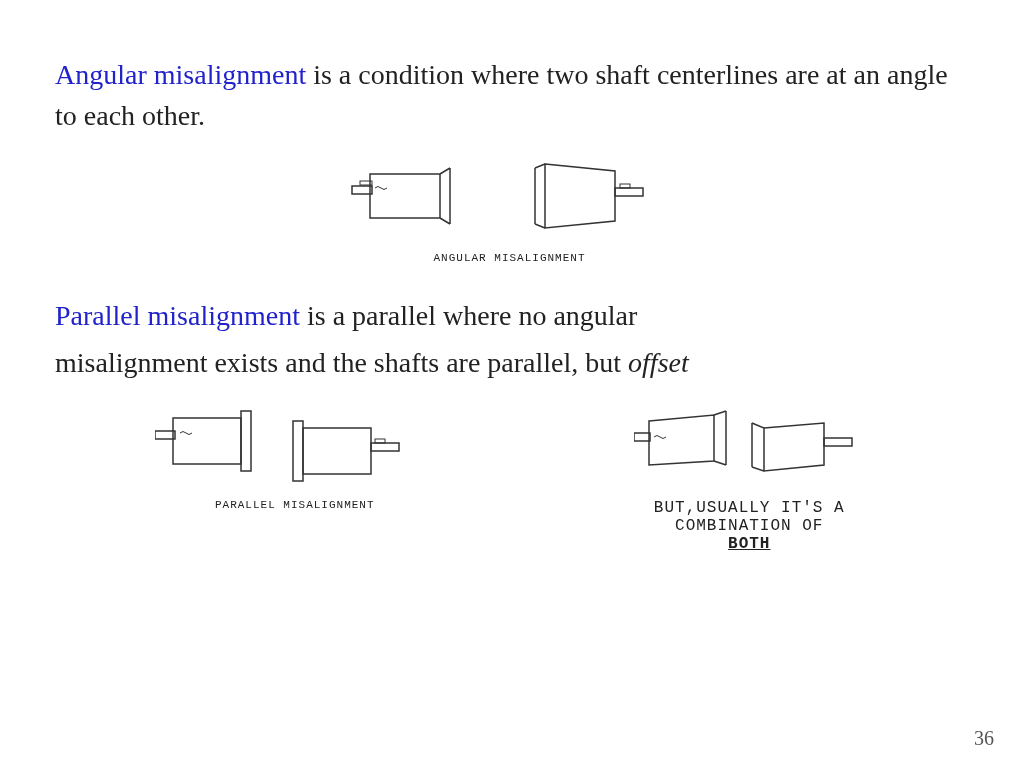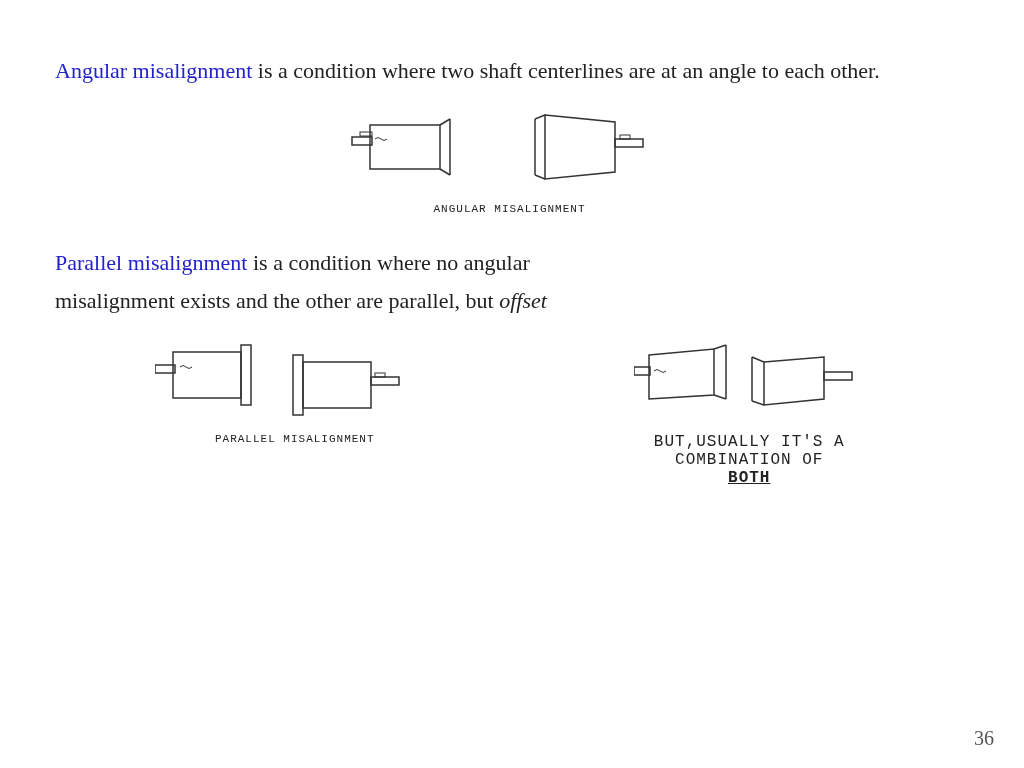--- a/index.html
+++ b/index.html
@@ -14,21 +14,21 @@
     .slide {
       width: 1024px;
       height: 768px;
       padding: 55px 60px 40px 55px;
       position: relative;
     }
     .section-top {
       margin-bottom: 32px;
     }
     .paragraph {
-      font-size: 22px;
+      font-size: 28px;
       line-height: 1.45;
       color: #222;
       margin-bottom: 6px;
     }
     .highlight-blue {
       color: #2222cc;
     }
     .diagram-area {
       display: flex;
       justify-content: center;
@@ -104,24 +104,24 @@
 
           <path d="M 25,42 Q 28,39 31,42 Q 34,45 37,42" fill="none" stroke="#333" stroke-width="1"></path>
         </svg>
         <div class="diagram-label">ANGULAR MISALIGNMENT</div>
       </div>
     </div>
   </div>
 
   <div class="section-parallel">
     <p class="paragraph">
-      <span class="highlight-blue">Parallel misalignment</span><span> is a condition where no angular</span>
+      <span class="highlight-blue">Parallel misalignment</span><span> is a parallel where no angular</span>
     </p>
     <p class="paragraph">
-      <span>misalignment exists and the other are parallel, but </span><span class="italic-word">offset</span>
+      <span>misalignment exists and the shafts are parallel, but </span><span class="italic-word">offset</span>
     </p>
 
     <div class="diagram-area-bottom">
 
       <div class="diagram-container">
         <svg width="280" height="100" viewBox="0 0 280 100">
 
           <rect x="18" y="25" width="68" height="46" fill="none" stroke="#333" stroke-width="1.5"></rect>
 
           <rect x="0" y="38" width="20" height="8" fill="none" stroke="#333" stroke-width="1.5"></rect>

